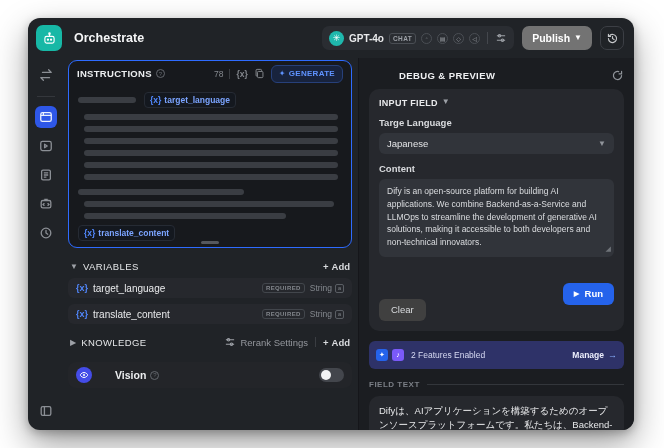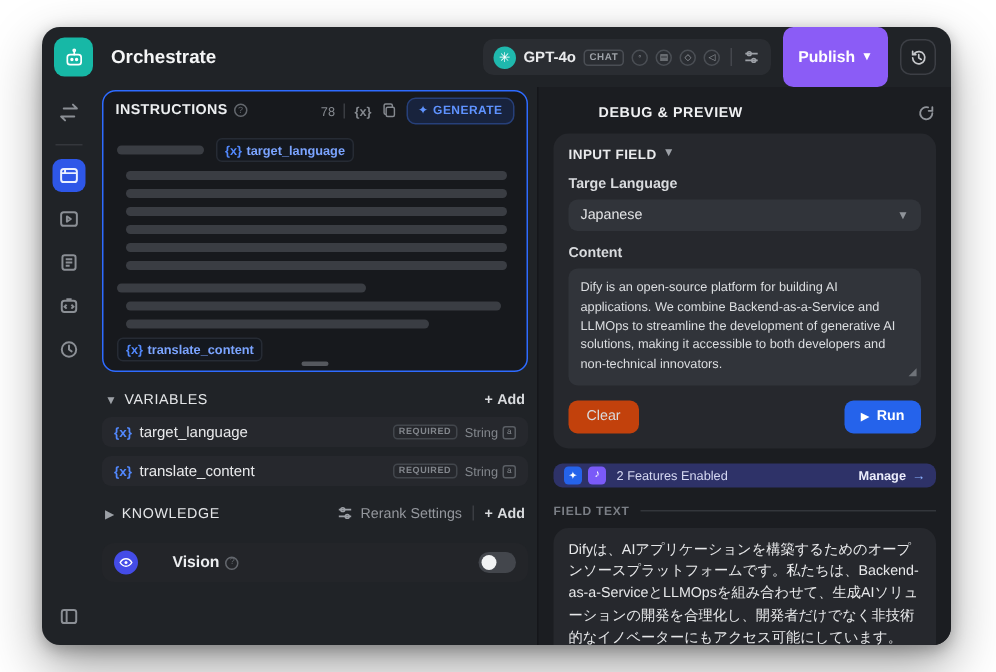--- a/index.html
+++ b/index.html
@@ -11,21 +11,21 @@
   .app-icon { width:26px; height:26px; border-radius:7px; background:#17b8a6; display:flex; align-items:center; justify-content:center; flex:0 0 auto; }
   .app-title { margin-left:12px; font-size:12.5px; font-weight:bold; color:#f4f5f6; }
   .tb-right { margin-left:auto; display:flex; align-items:center; gap:8px; }
   .model-pill { display:flex; align-items:center; gap:5px; background:#2a2d32; border-radius:7px; height:24px; padding:0 7px; cursor:pointer; }
   .openai-badge { width:15px; height:15px; border-radius:50%; background:#1fb8ad; color:#fff; font-size:9px; display:flex; align-items:center; justify-content:center; }
   .model-name { font-size:10px; font-weight:bold; color:#e9eaec; }
   .chat-badge { font-size:6.5px; font-weight:bold; color:#9da1a7; border:1px solid #4a4e54; border-radius:3px; padding:1px 3px; letter-spacing:.4px; }
   .mini-ico { width:11px; height:11px; border:1px solid #4a4e54; border-radius:50%; display:inline-flex; align-items:center; justify-content:center; color:#9da1a7; font-size:6px; }
   .pill-sep { width:1px; height:12px; background:#44474d; margin:0 2px; }
   .i-sliders { width:12px; height:12px; stroke:#9da1a7; fill:none; stroke-width:1.4; }
-  .publish-btn { display:flex; align-items:center; gap:4px; background:#8b5cf6; color:#fff; font-size:10.5px; font-weight:bold; height:40px; padding:0 10px; border-radius:7px; cursor:pointer; }
+  .publish-btn { display:flex; align-items:center; gap:4px; background:#737373; color:#fff; font-size:10.5px; font-weight:bold; height:24px; padding:0 10px; border-radius:7px; cursor:pointer; }
   .chev { font-size:8px; line-height:1; }
   .history-btn { width:24px; height:24px; border:1px solid #3c3f45; border-radius:7px; display:flex; align-items:center; justify-content:center; cursor:pointer; }
   .history-btn svg { width:13px; height:13px; stroke:#c6c8cb; fill:none; stroke-width:1.4; }
 
   
   .sidebar { position:absolute; left:0; top:40px; bottom:0; width:36px; display:flex; flex-direction:column; align-items:center; padding-top:6px; }
   .side-ico { width:22px; height:22px; border-radius:6px; display:flex; align-items:center; justify-content:center; color:#8b8f95; margin-bottom:7px; cursor:pointer; }
   .side-ico svg { width:14px; height:14px; stroke:currentColor; fill:none; stroke-width:1.5; }
   .side-ico.active { background:#2e57e8; color:#eaf0ff; }
   .side-div { width:18px; height:1px; background:#34373c; margin:3px 0 9px; }
@@ -81,25 +81,25 @@
   .if-title { font-size:9px; font-weight:bold; color:#e9eaec; letter-spacing:.3px; display:flex; align-items:flex-start; gap:4px; }
   .if-title .chev { color:#9da1a7; }
   .if-desc { font-size:8px; color:#8a8e94; line-height:1.5; margin-top:5px; }
   .fld-label { font-size:9.5px; font-weight:bold; color:#d9dbde; margin-top:9px; }
   .select { display:flex; align-items:center; background:#31343a; border-radius:6px; height:21px; padding:0 8px; margin-top:5px; cursor:pointer; }
   .select-val { font-size:9.5px; color:#e4e5e7; }
   .select .chev { margin-left:auto; color:#90949a; }
   .textarea { position:relative; background:#31343a; border-radius:6px; padding:6px 8px 8px; margin-top:5px; font-size:8.5px; line-height:1.5; color:#dcdee1; cursor:text; }
   .resize-c { position:absolute; right:3px; bottom:2px; color:#6f7artem378; color:#6f7379; font-size:7px; }
   .btn-row { display:flex; align-items:center; margin-top:10px; }
-  .clear-btn { background:#c2410c; border-radius:6px; height:22px; padding:0 12px; font-size:9.5px; color:#d9dbde; display:flex; align-items:center; cursor:pointer; }
+  .clear-btn { background:#404040; border-radius:6px; height:22px; padding:0 12px; font-size:9.5px; color:#d9dbde; display:flex; align-items:center; cursor:pointer;margin-top:32px; }
   .run-btn { margin-left:auto; background:#2563eb; border-radius:6px; height:22px; padding:0 11px; font-size:9.5px; font-weight:bold; color:#fff; display:flex; align-items:center; gap:5px; cursor:pointer; }
   .run-play { font-size:7.5px; }
 
-  .features-bar { display:flex; align-items:center; background:#2e3268; border-radius:6px; height:16px; padding:0 7px; margin-top:10px; cursor:pointer; }
+  .features-bar { display:flex; align-items:center; background:#2e3268; border-radius:6px; height:28px; padding:0 7px; margin-top:10px; cursor:pointer; }
   .feat-ico { width:12px; height:12px; border-radius:3px; display:flex; align-items:center; justify-content:center; color:#fff; font-size:7px; margin-right:4px; }
   .feat-ico.blue { background:#2563eb; }
   .feat-ico.purple { background:#7a5af8; }
   .feat-label { font-size:8.5px; color:#d6d9f2; margin-left:3px; }
   .manage { margin-left:auto; display:flex; align-items:center; gap:4px; font-size:8.5px; font-weight:bold; color:#eceefc; }
   .manage .arr { color:#8ab0ff; font-size:9px; }
 
   .out-label-row { display:flex; align-items:center; gap:7px; margin-top:11px; }
   .out-label { font-size:8px; font-weight:bold; color:#7b7f86; letter-spacing:.5px; white-space:nowrap; }
   .out-line { flex:1; height:1px; background:#33363b; }

